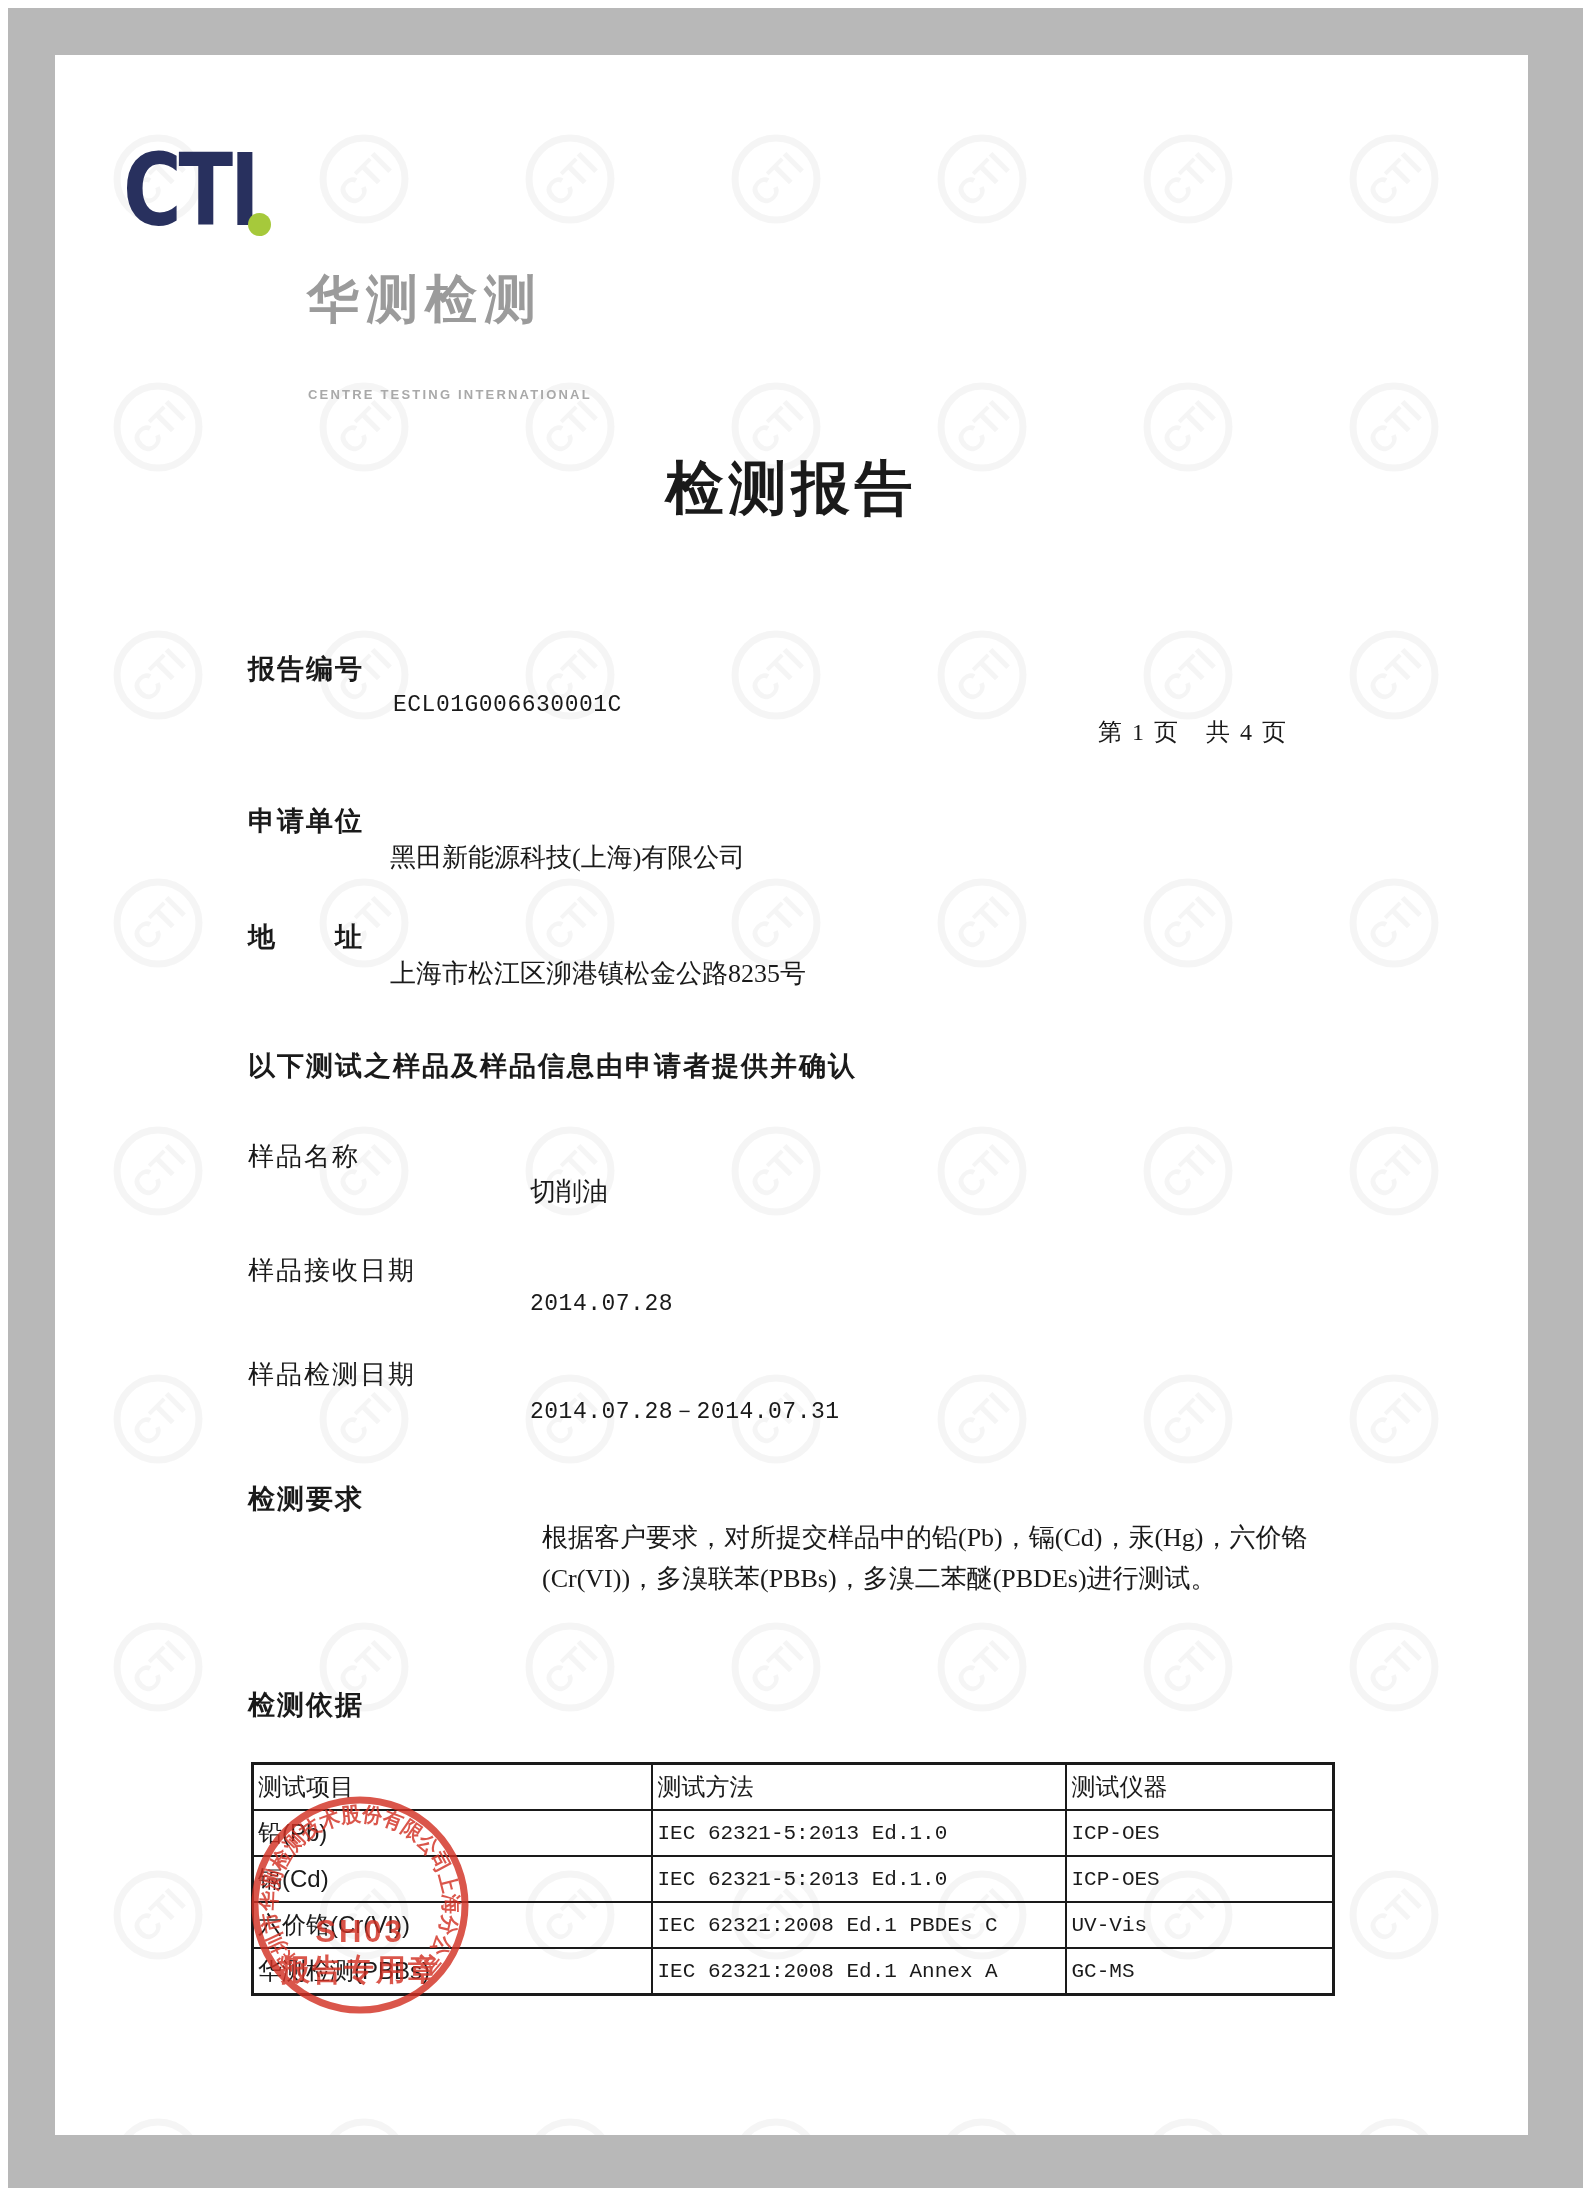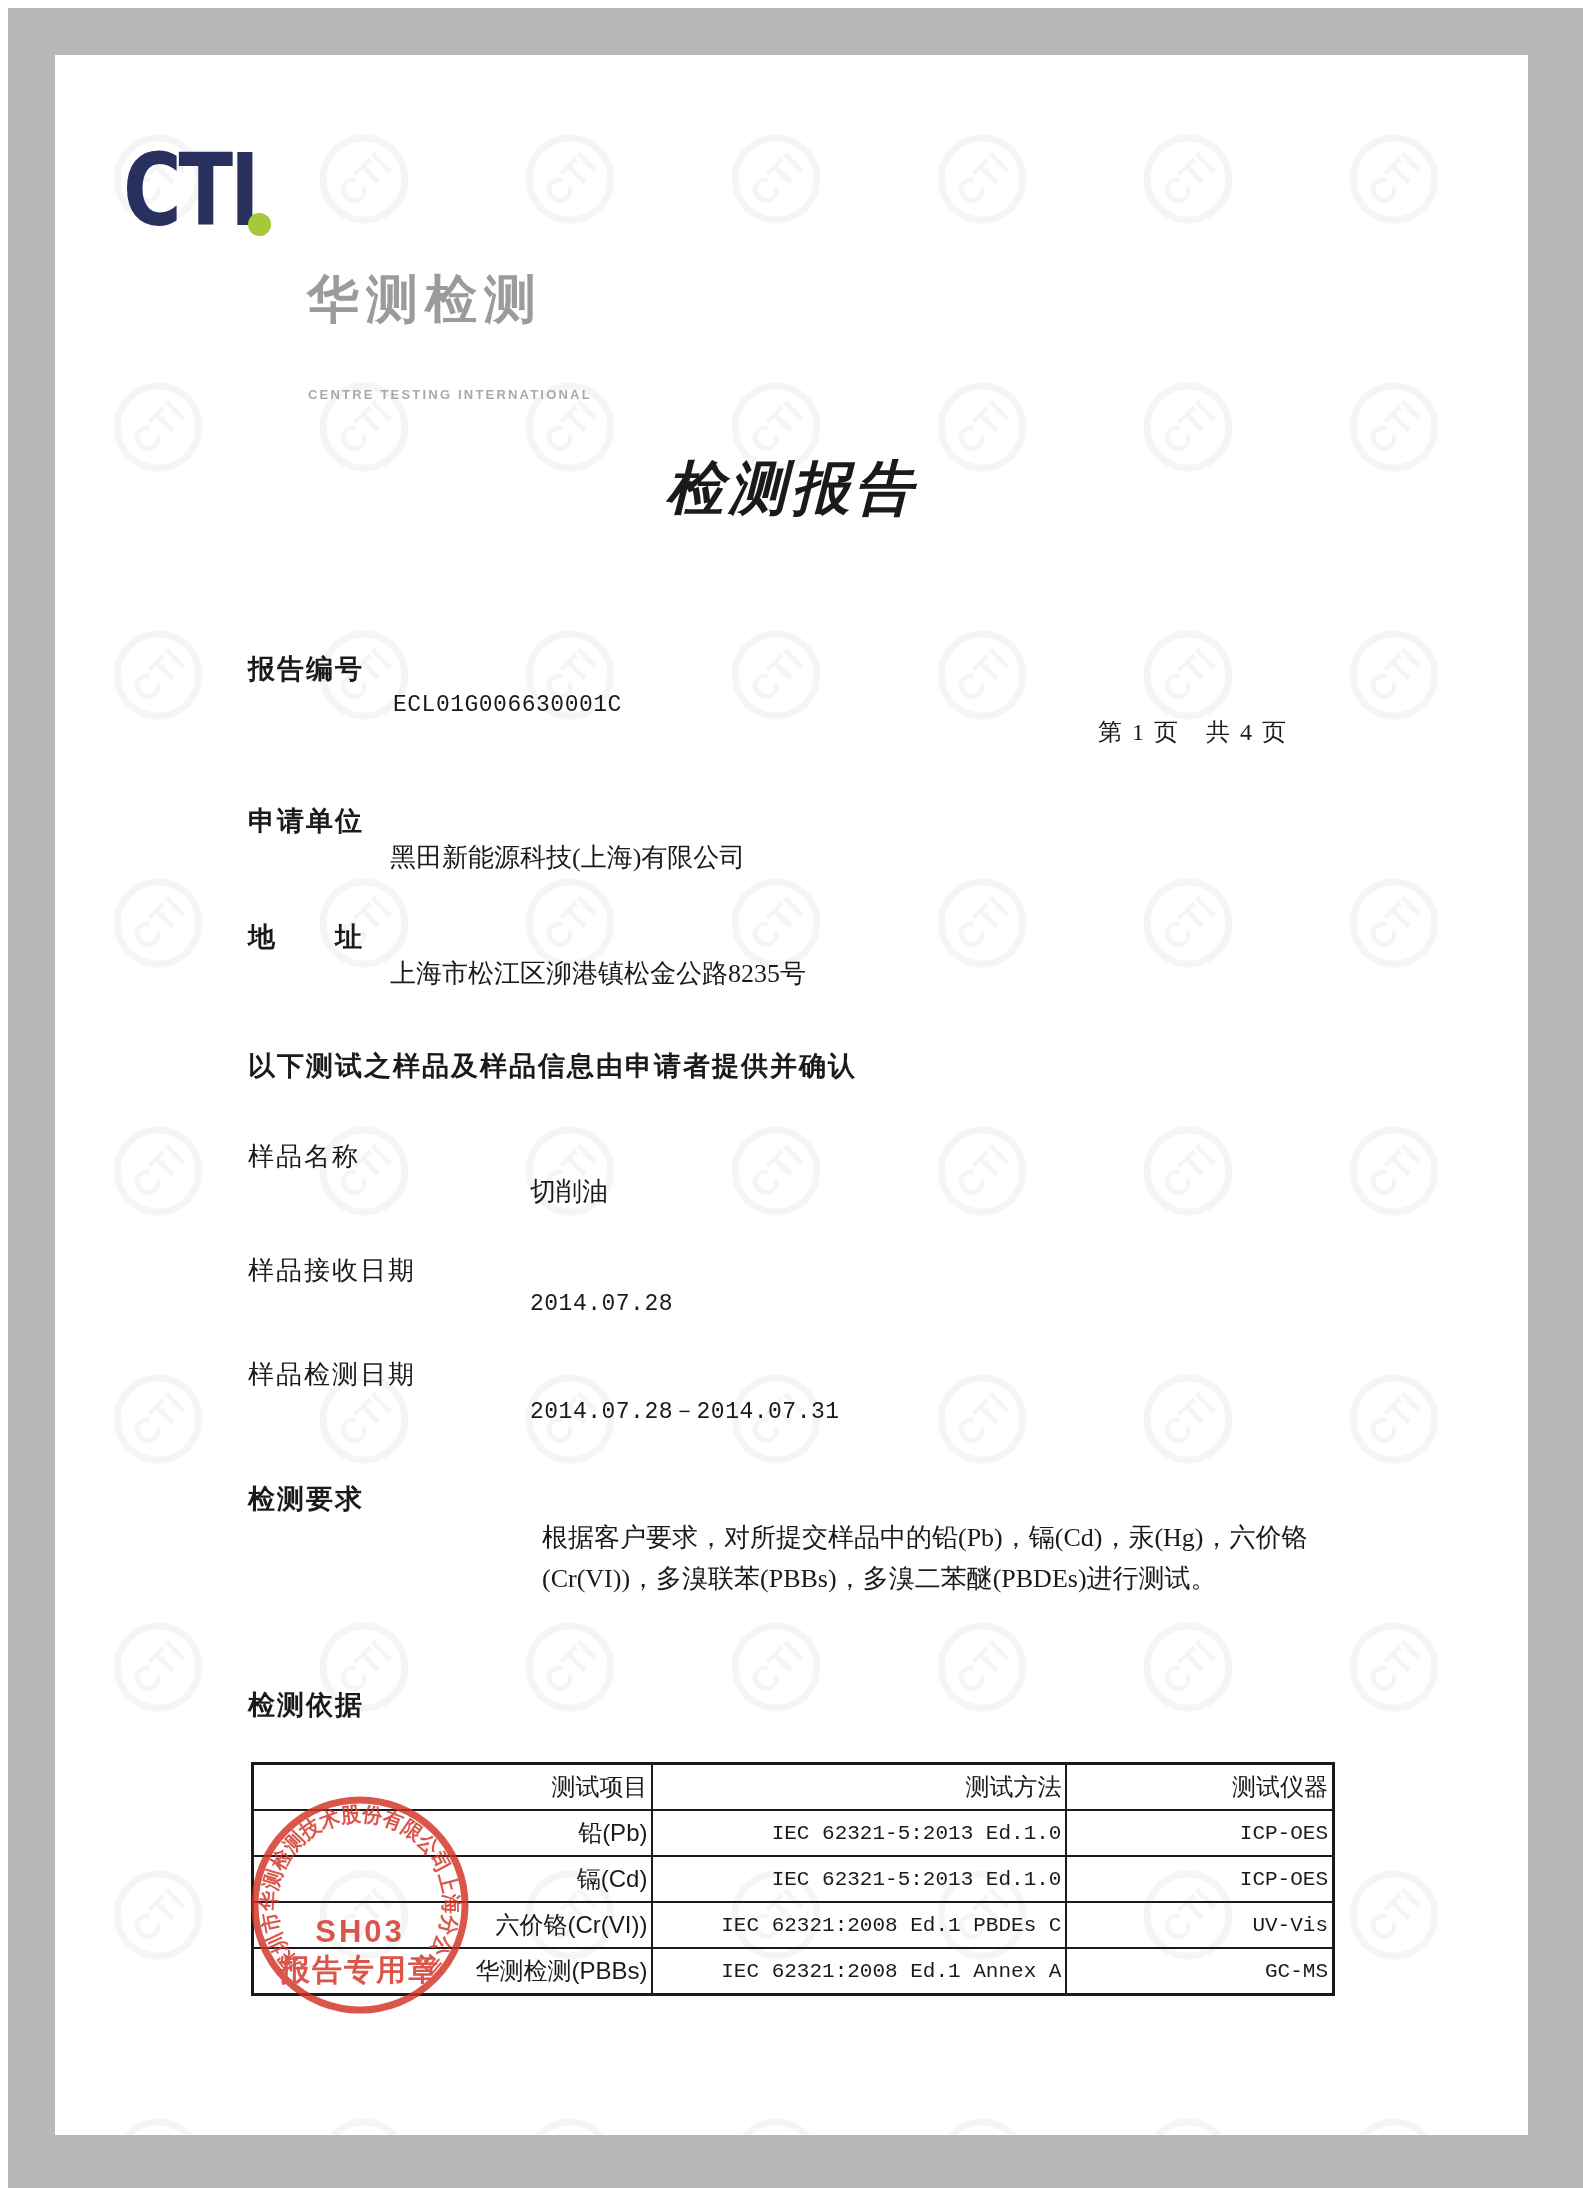--- a/index.html
+++ b/index.html
@@ -21,34 +21,34 @@
   .sans{font-family:"Liberation Sans","DejaVu Sans",sans-serif;}
   .pre{white-space:pre;}
 
   
   .cti-word{font-family:"DejaVu Sans",sans-serif;font-weight:900;font-size:100px;line-height:1;
     color:#28305e;letter-spacing:-4px;transform:scaleX(.8);transform-origin:left top;}
   .cti-dot{width:23px;height:23px;border-radius:50%;background:#a6c93b;}
   .cn-name{font-size:52px;line-height:1.1;font-weight:600;color:#9b9b9b;letter-spacing:7px;}
   .en-name{font-size:13px;font-weight:bold;color:#a9a9a9;letter-spacing:2.2px;}
 
-  .doc-title{left:0;width:100%;text-align:center;top:200px;font-size:58px;font-weight:bold;letter-spacing:5px;font-style:italic;}
+  .doc-title{left:0;width:100%;text-align:center;top:200px;font-size:58px;font-weight:bold;letter-spacing:5px;}
 
   .lbl{font-size:27px;font-weight:bold;letter-spacing:2px;}
   .lbl-serif{font-size:26px;letter-spacing:2px;}
   .val-cjk{font-size:26px;}
   .val-mono{font-size:23px;letter-spacing:.5px;}
 
   .req-para{width:838px;font-size:26px;line-height:41px;}
 
   
   table.basis{border-collapse:collapse;width:1084px;table-layout:fixed;}
   table.basis,table.basis th,table.basis td{border:2px solid #1a1a1a;}
   table.basis{border-width:3px;}
-  table.basis th,table.basis td{height:44px;text-align:right;vertical-align:middle;padding:0 4px;font-weight:normal;}
+  table.basis th,table.basis td{height:44px;text-align:left;vertical-align:middle;padding:0 4px;font-weight:normal;}
   table.basis th{font-family:"Liberation Serif","DejaVu Serif",serif;font-size:24px;}
   table.basis td.cjk{font-family:Liberation Sans, sans-serif;font-size:24px;}
   table.basis td.mono{font-family:"Liberation Mono","DejaVu Sans Mono",monospace;font-size:21px;margin-left:40px;}
 </style>
 </head>
 <body>
 
 <div class="mat"></div>
 
 <div class="page">

